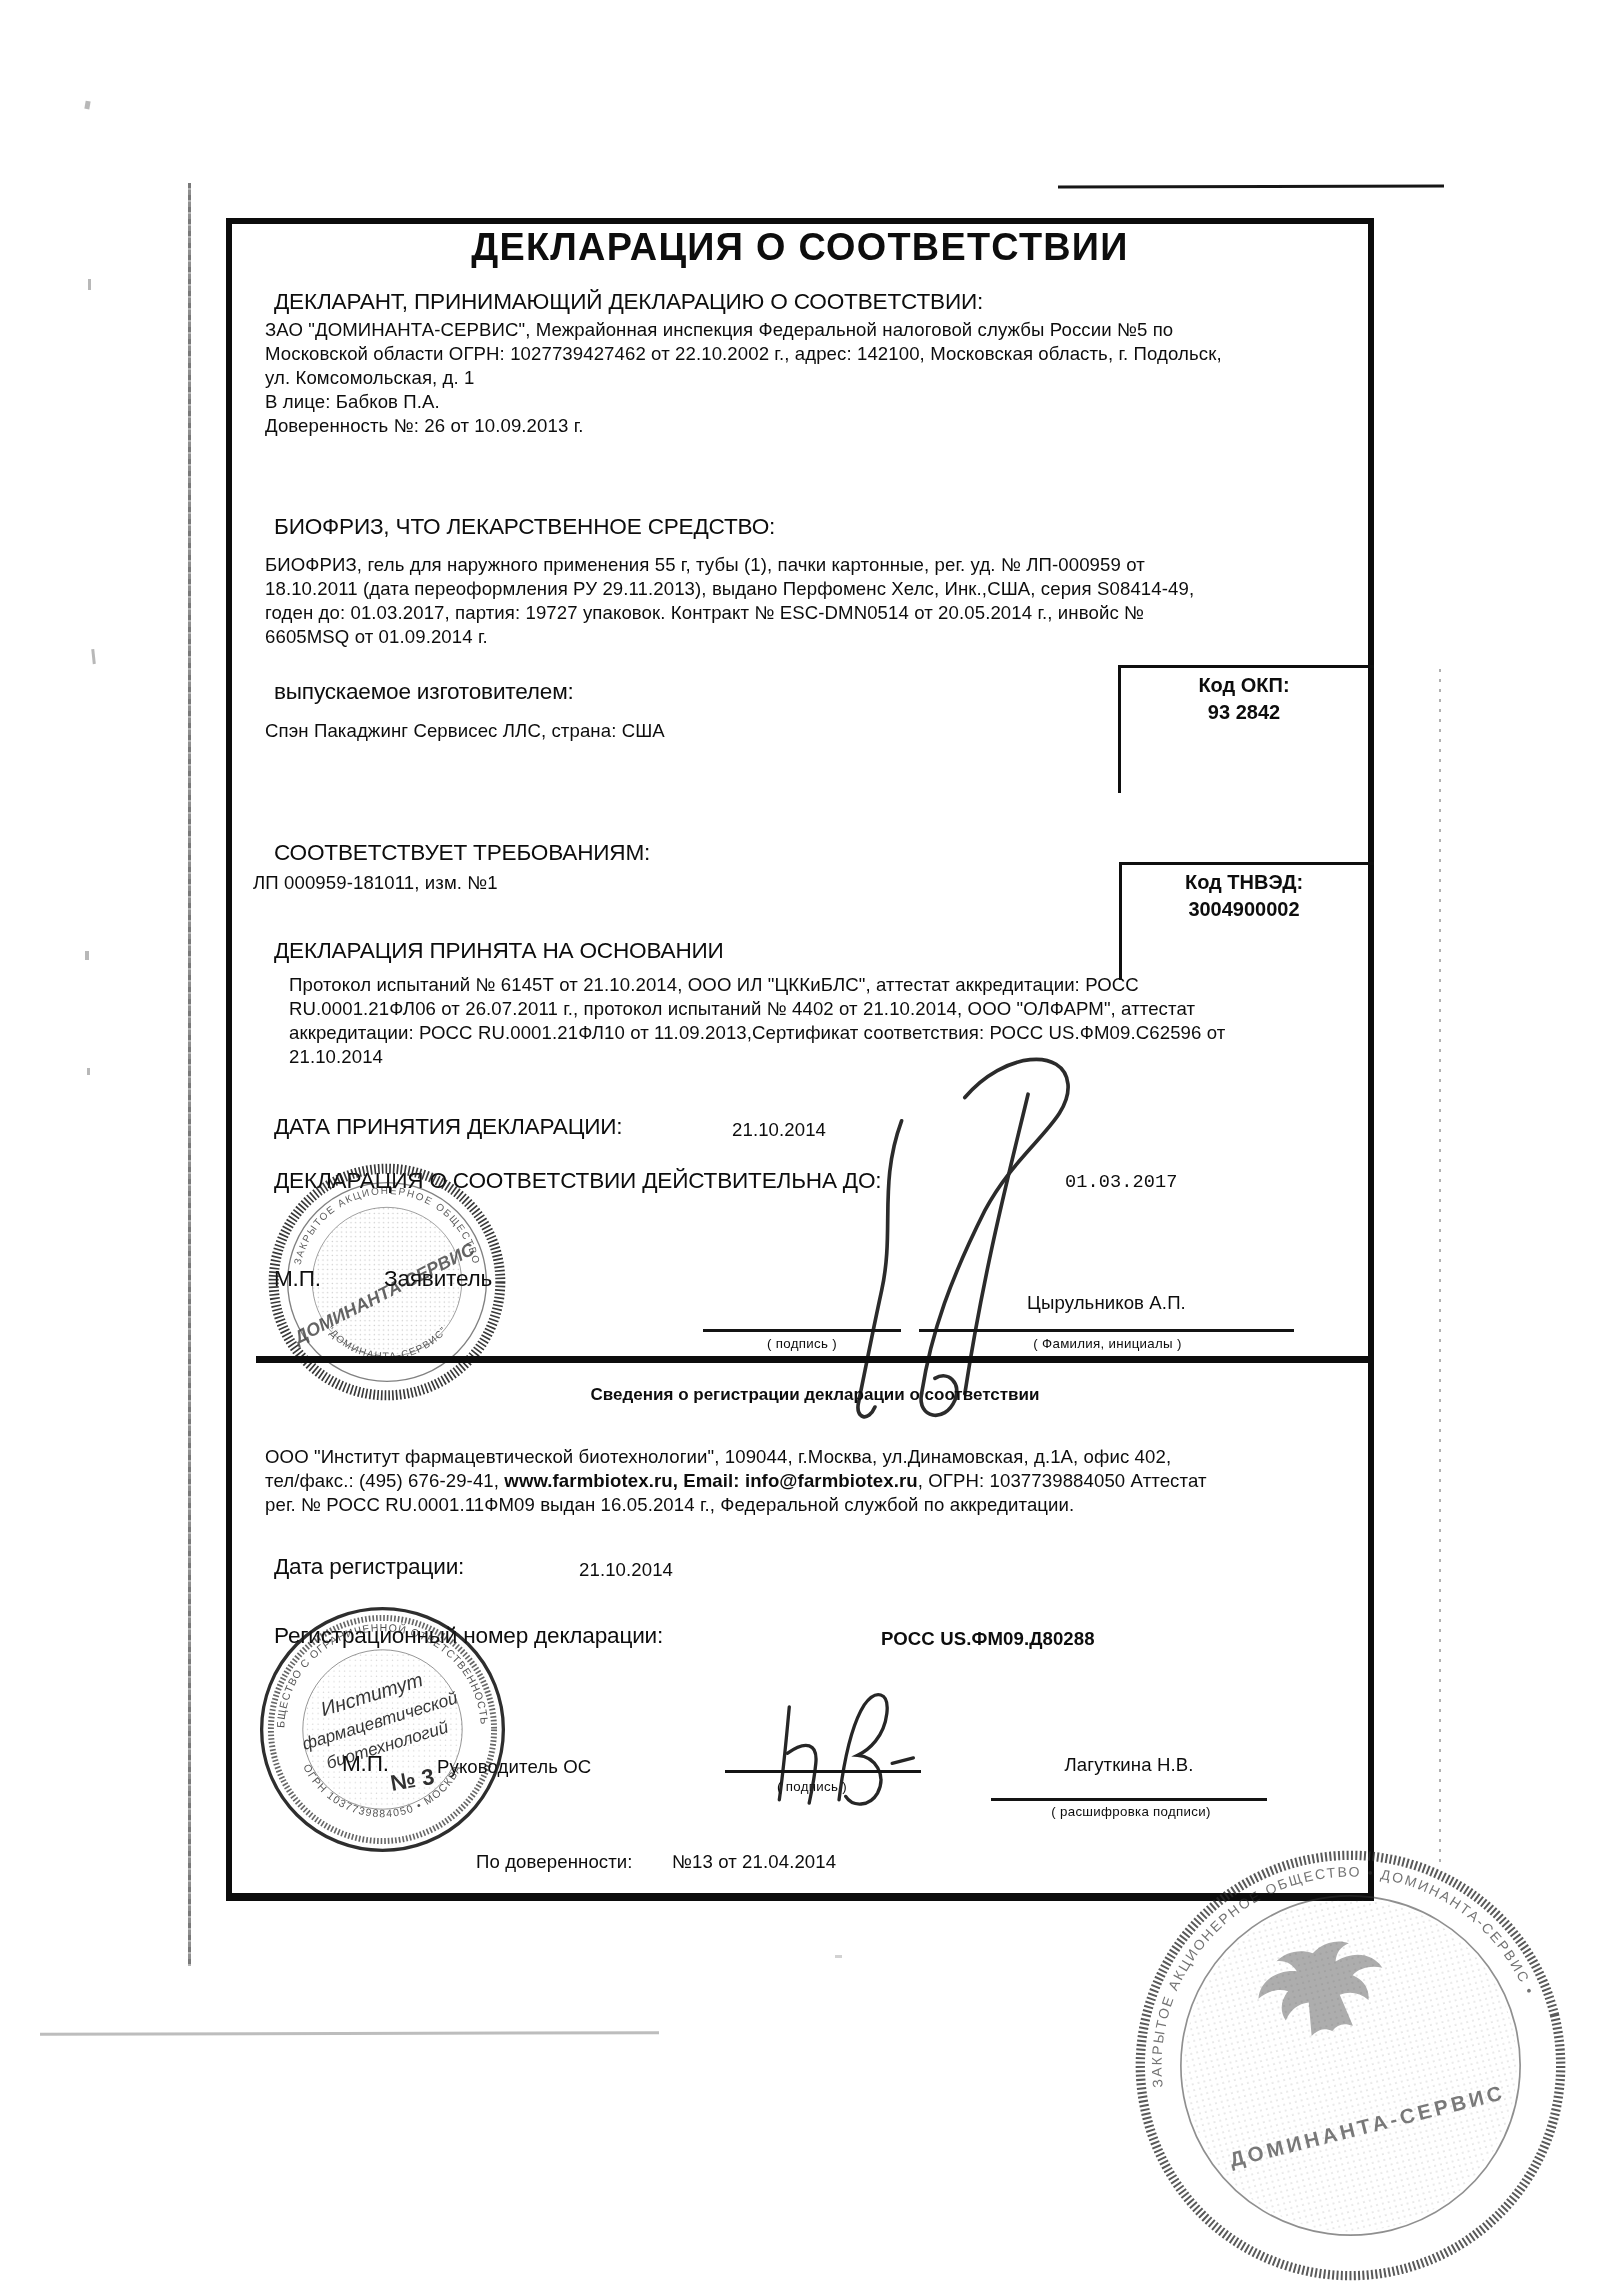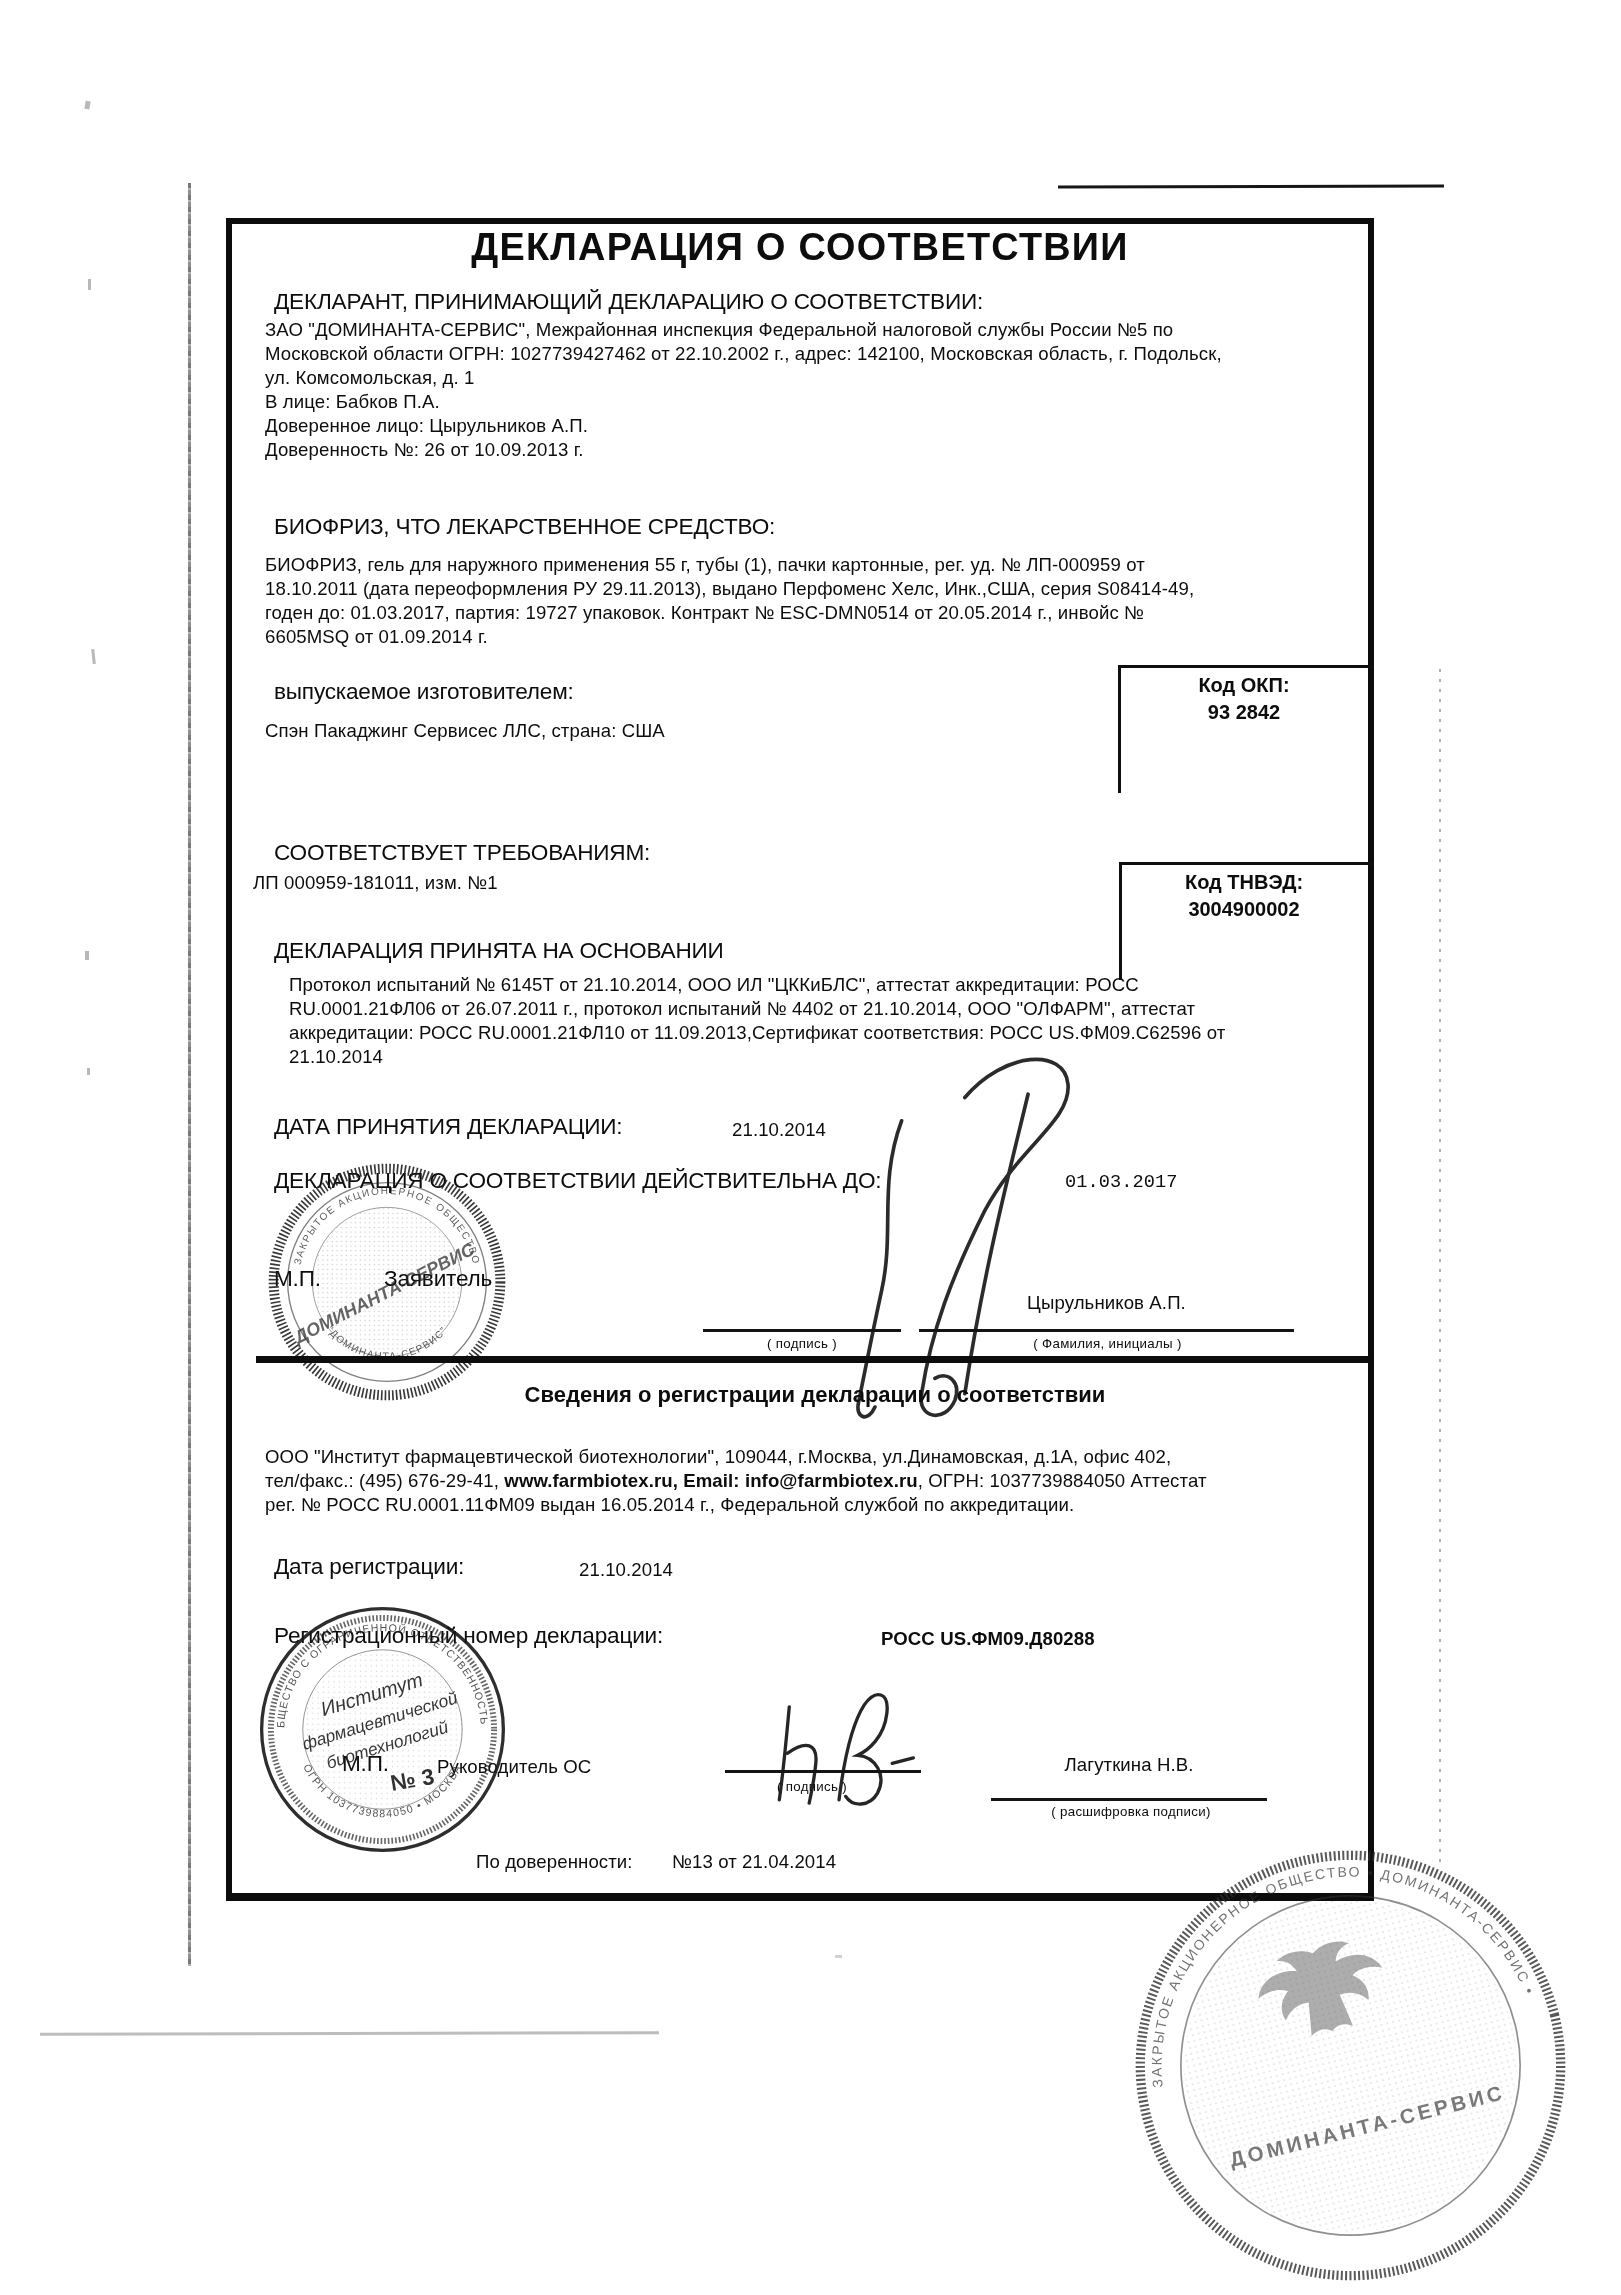--- a/index.html
+++ b/index.html
@@ -64,21 +64,20 @@
   <div class="frame"></div>
 
   <div class="doc-title">ДЕКЛАРАЦИЯ О СООТВЕТСТВИИ</div>
 
   <div class="abs h" style="left:265px;top:291px;">ДЕКЛАРАНТ, ПРИНИМАЮЩИЙ ДЕКЛАРАЦИЮ О СООТВЕТСТВИИ:</div>
   <div class="abs b para" style="left:265px;top:318px;">
     <div>ЗАО "ДОМИНАНТА-СЕРВИС", Межрайонная инспекция Федеральной налоговой службы России №5 по</div>
     <div>Московской области ОГРН: 1027739427462 от 22.10.2002 г., адрес: 142100, Московская область, г. Подольск,</div>
     <div>ул. Комсомольская, д. 1</div>
     <div>В лице: Бабков П.А.</div>
-    <div>Доверенное лицо: Цырульников А.П.</div>
     <div>Доверенность №: 26 от 10.09.2013 г.</div>
   </div>
 
   <div class="abs h" style="left:265px;top:516px;">БИОФРИЗ, ЧТО ЛЕКАРСТВЕННОЕ СРЕДСТВО:</div>
   <div class="abs b para" style="left:265px;top:553px;">
     <div>БИОФРИЗ, гель для наружного применения 55 г, тубы (1), пачки картонные, рег. уд. № ЛП-000959 от</div>
     <div>18.10.2011 (дата переоформления РУ 29.11.2013), выдано Перфоменс Хелс, Инк.,США, серия S08414-49,</div>
     <div>годен до: 01.03.2017, партия: 19727 упаковок. Контракт № ESC-DMN0514 от 20.05.2014 г., инвойс №</div>
     <div>6605MSQ от 01.09.2014 г.</div>
   </div>
@@ -148,21 +147,21 @@
       </text>
       <text font-size="15" letter-spacing="2" fill="#1d1d1d" opacity="0.85">
         <textPath href="#s1bot" startOffset="50%" text-anchor="middle">"ДОМИНАНТА-СЕРВИС"</textPath>
       </text>
       <text transform="translate(189 214) rotate(-27)" text-anchor="middle" font-size="27" font-weight="700" font-style="italic" fill="#242424" opacity="0.8">ДОМИНАНТА-СЕРВИС</text>
     </g>
   </svg>
 
   <div class="divider"></div>
 
-  <div class="abs bold center" style="left:256px;top:1384px;width:1118px;font-size:22px;line-height:21px;">Сведения о регистрации декларации о соответствии</div>
+  <div class="abs bold center" style="left:256px;top:1384px;width:1118px;font-size:17px;line-height:21px;">Сведения о регистрации декларации о соответствии</div>
 
   <div class="abs b para" style="left:265px;top:1445px;">
     <div>ООО "Институт фармацевтической биотехнологии", 109044, г.Москва, ул.Динамовская, д.1А, офис 402,</div>
     <div><span>тел/факс.: (495) 676-29-41, </span><span class="bold">www.farmbiotex.ru, Email: info@farmbiotex.ru</span><span>, ОГРН: 1037739884050 Аттестат</span></div>
     <div>рег. № РОСС RU.0001.11ФМ09 выдан 16.05.2014 г., Федеральной службой по аккредитации.</div>
   </div>
 
   <div class="abs h" style="left:265px;top:1556px;">Дата регистрации:</div>
   <div class="abs b" style="left:579px;top:1558px;">21.10.2014</div>
 

